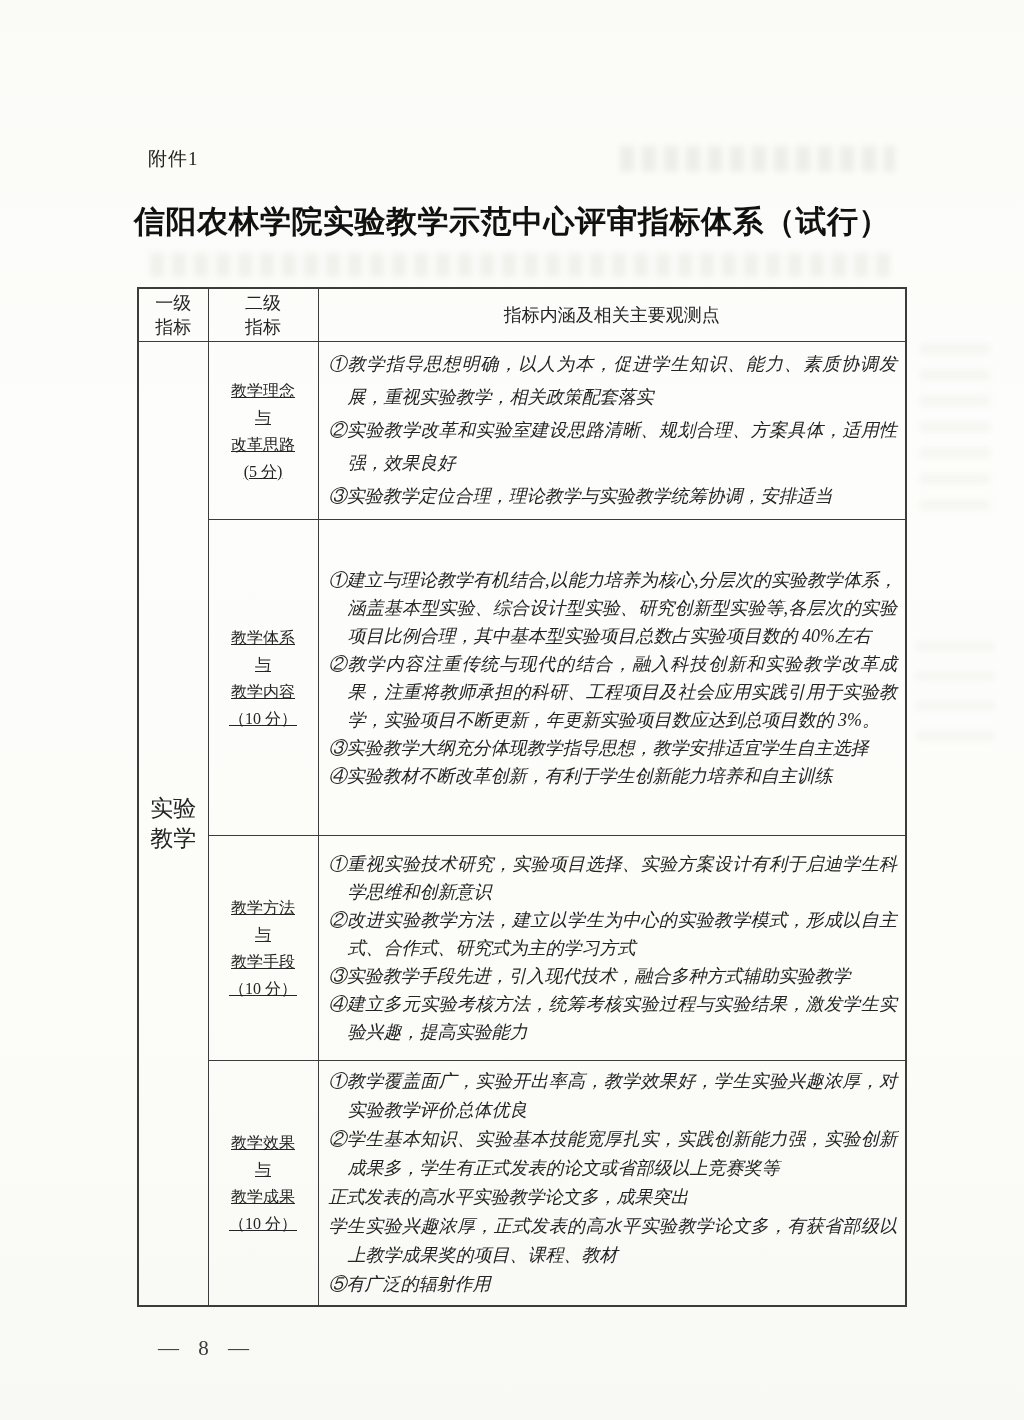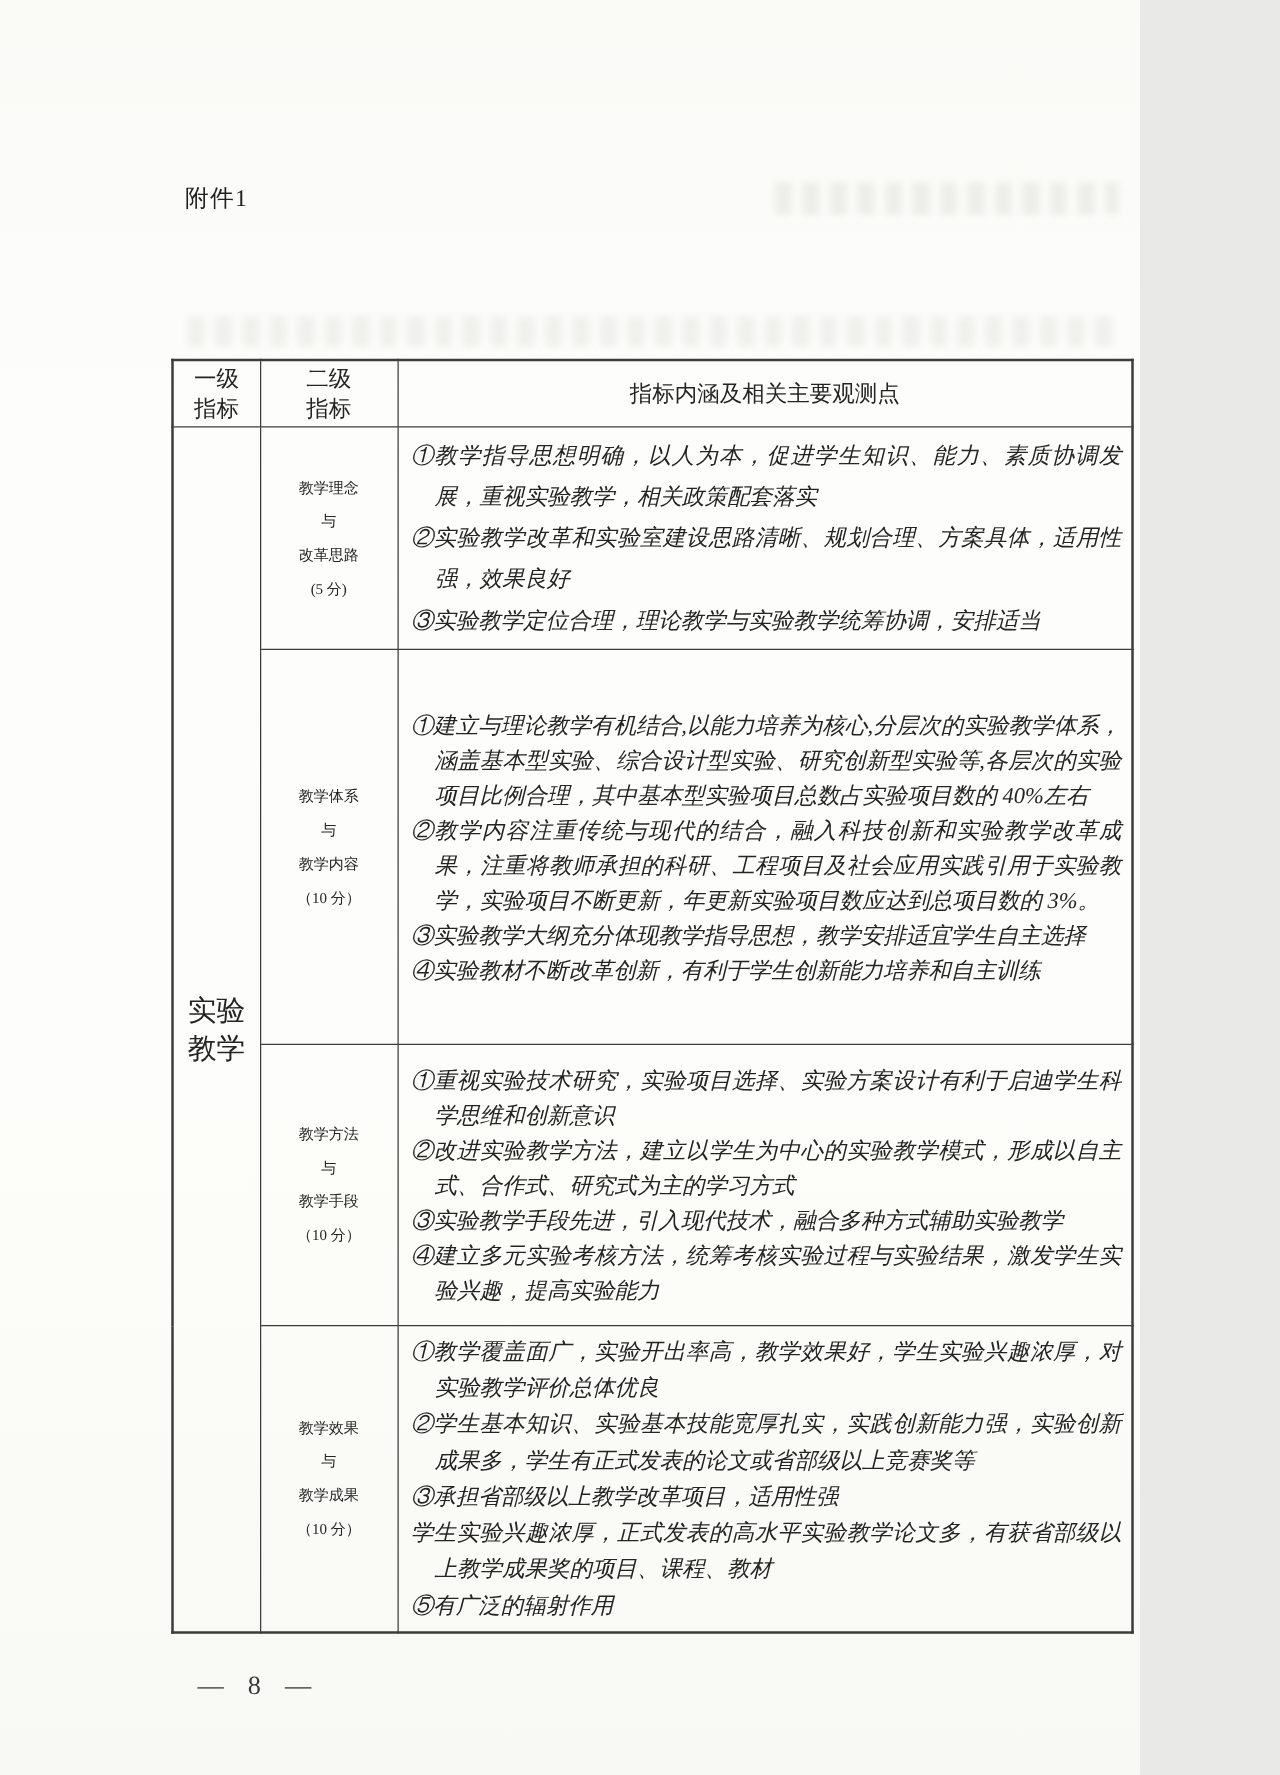--- a/index.html
+++ b/index.html
@@ -2,21 +2,21 @@
 <html lang="zh"><head>
 <meta charset="utf-8">
 <style>
   html,body{margin:0;padding:0;}
   body{
     width:1024px;height:1420px;
     background:#e9e9e7;
     font-family:"Liberation Serif","DejaVu Serif",serif;
   }
   .page{
-    position:relative;width:912px;height:1420px;overflow:hidden;
+    position:relative;width:1024px;height:1420px;overflow:hidden;
     background:linear-gradient(180deg,#fafaf7 0%,#fdfdfb 30%,#fcfcf9 70%,#f8f8f5 100%);
     color:#2a2a2a;
   }
   
   .ghost{
     position:absolute;filter:blur(3px);opacity:.55;pointer-events:none;
     background:repeating-linear-gradient(90deg,#e2e2dc 0 14px,transparent 14px 22px);
   }
   .ghost.g1{left:620px;top:146px;width:275px;height:26px;}
   .ghost.g2{left:150px;top:253px;width:745px;height:24px;opacity:.45;}
@@ -45,22 +45,23 @@
     font-weight:normal;
   }
   col.c1{width:70px;}
   col.c2{width:110px;}
   col.c3{width:588px;}
   tr.hdr th{height:50px;text-align:center;line-height:24px;white-space:pre-line;font-size:18px;}
   td.l1{
     text-align:center;white-space:pre-line;line-height:30px;font-size:23px;
   }
   td.l2{
-    text-align:center;white-space:pre-line;line-height:27px;font-size:12px;
+    text-align:center;white-space:pre-line;line-height:27px;font-size:16px;
     padding:4px 2px;
+    text-decoration:underline;
   }
   td.content{
     padding:6px 8px 6px 10px;text-align:justify;font-style:italic;
   }
   td.content .item{
     padding-left:19px;text-indent:-19px;
   }
   tr.r1 td.content{line-height:33px;}
   tr.r1{height:165px;}
   tr.r2 td.content{line-height:28px;}
@@ -81,20 +82,21 @@
 
 <div class="page">
 
   <div class="ghost g1"></div>
   <div class="ghost g2"></div>
   <div class="ghost g3"></div>
   <div class="ghost g4"></div>
 
   <div class="attachment">附件1</div>
 
+  <div class="doc-title">信阳农林学院实验教学示范中心评审指标体系（试行）</div>
 
   <table class="idx">
     <colgroup>
         <col class="c1">
         <col class="c2">
         <col class="c3">
       </colgroup>
     <tbody>
       <tr class="hdr">
         <th>一级
@@ -145,21 +147,21 @@
       </tr>
 
       <tr class="r4">
         <td class="l2">教学效果
 与
 教学成果
 （10 分）</td>
         <td class="content">
           <div class="item">①教学覆盖面广，实验开出率高，教学效果好，学生实验兴趣浓厚，对实验教学评价总体优良</div>
           <div class="item">②学生基本知识、实验基本技能宽厚扎实，实践创新能力强，实验创新成果多，学生有正式发表的论文或省部级以上竞赛奖等</div>
-          <div class="item">③承担省部级以上教学改革项目，适用性强</div>
+          <div class="item">正式发表的高水平实验教学论文多，成果突出</div>
           <div class="item">学生实验兴趣浓厚，正式发表的高水平实验教学论文多，有获省部级以上教学成果奖的项目、课程、教材</div>
           <div class="item">⑤有广泛的辐射作用</div>
         </td>
       </tr>
     </tbody>
   </table>
 
   <div class="page-number">— 8 —</div>
 
 </div>

